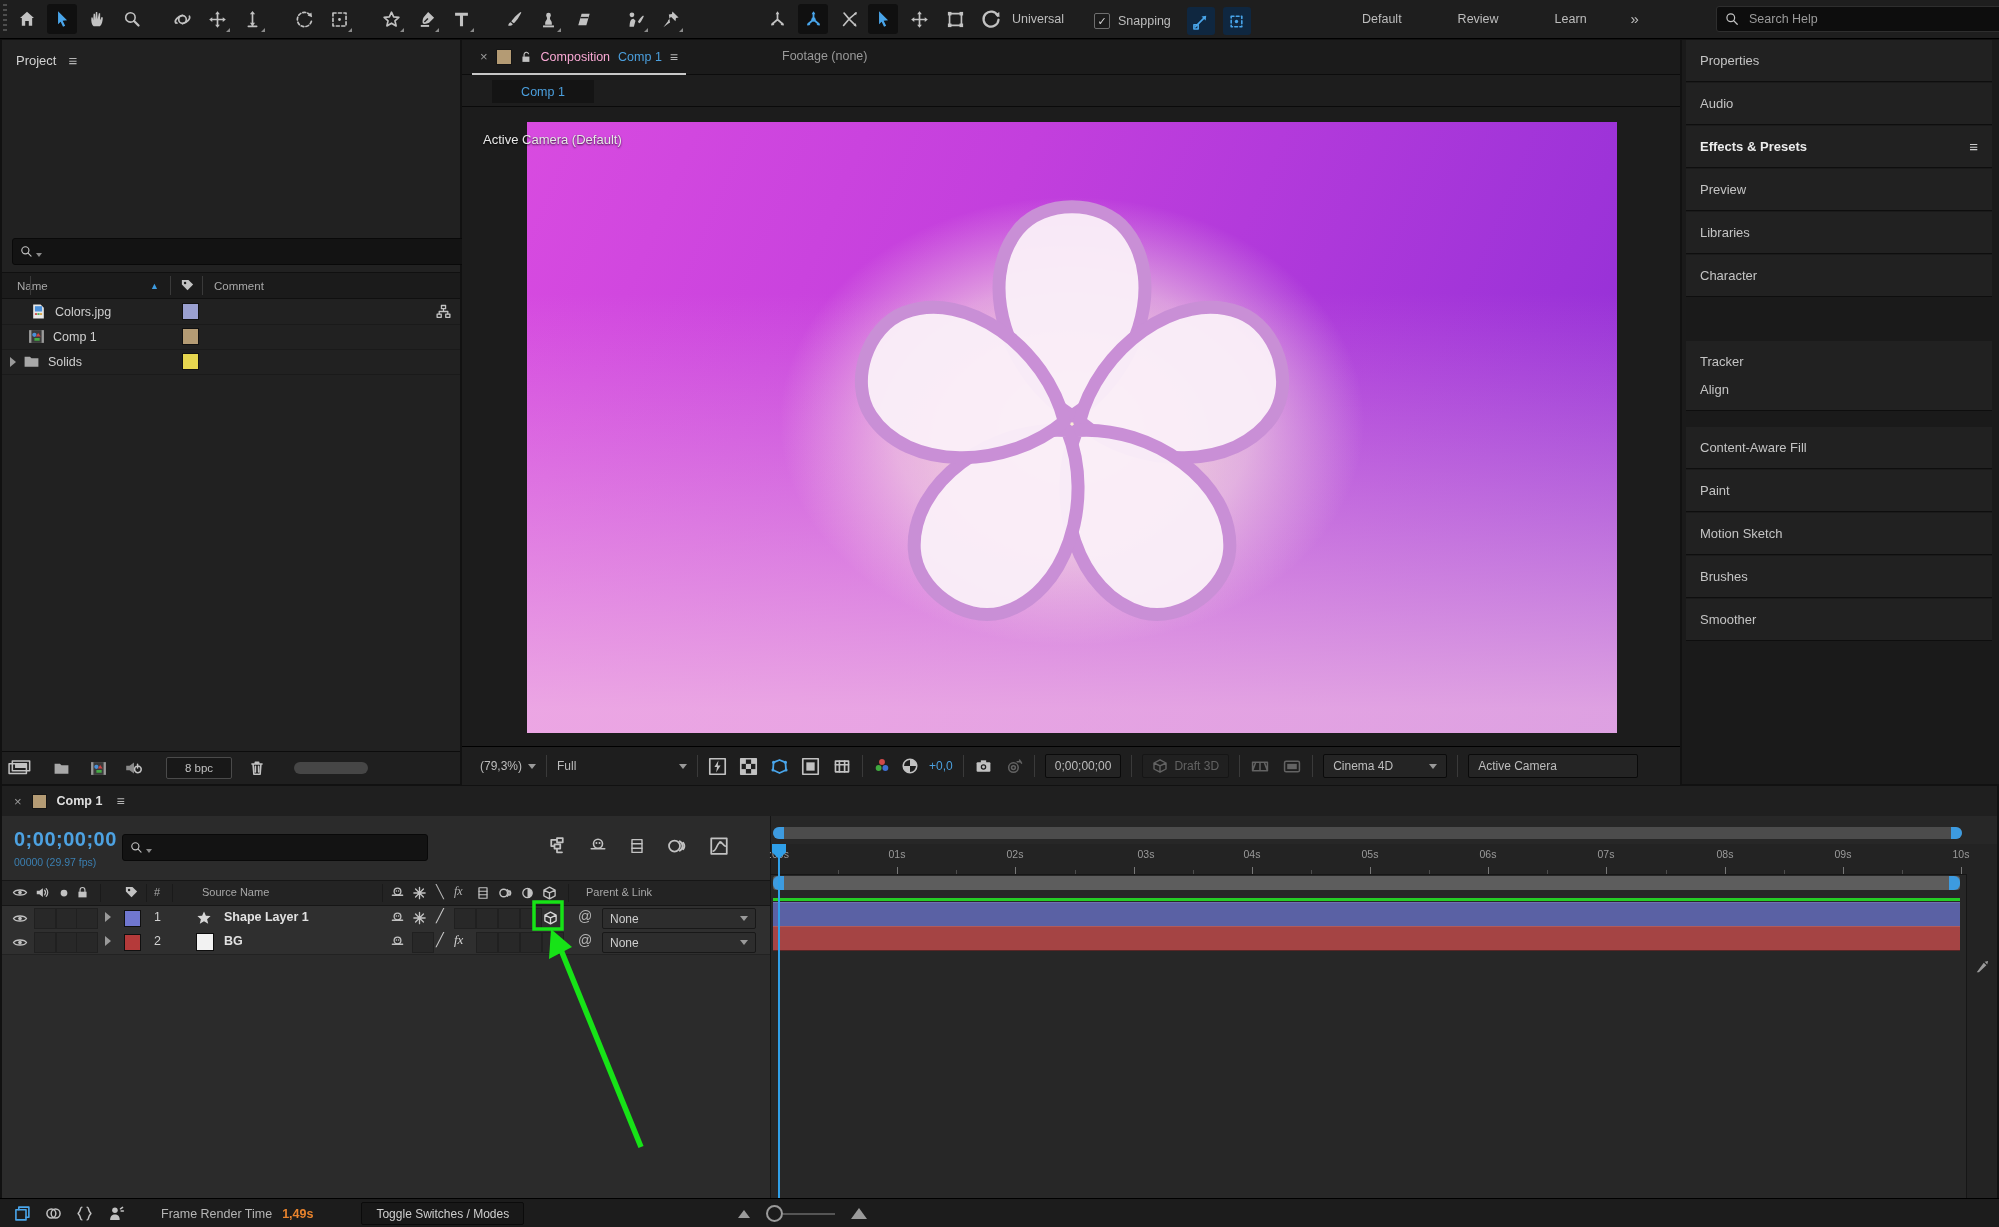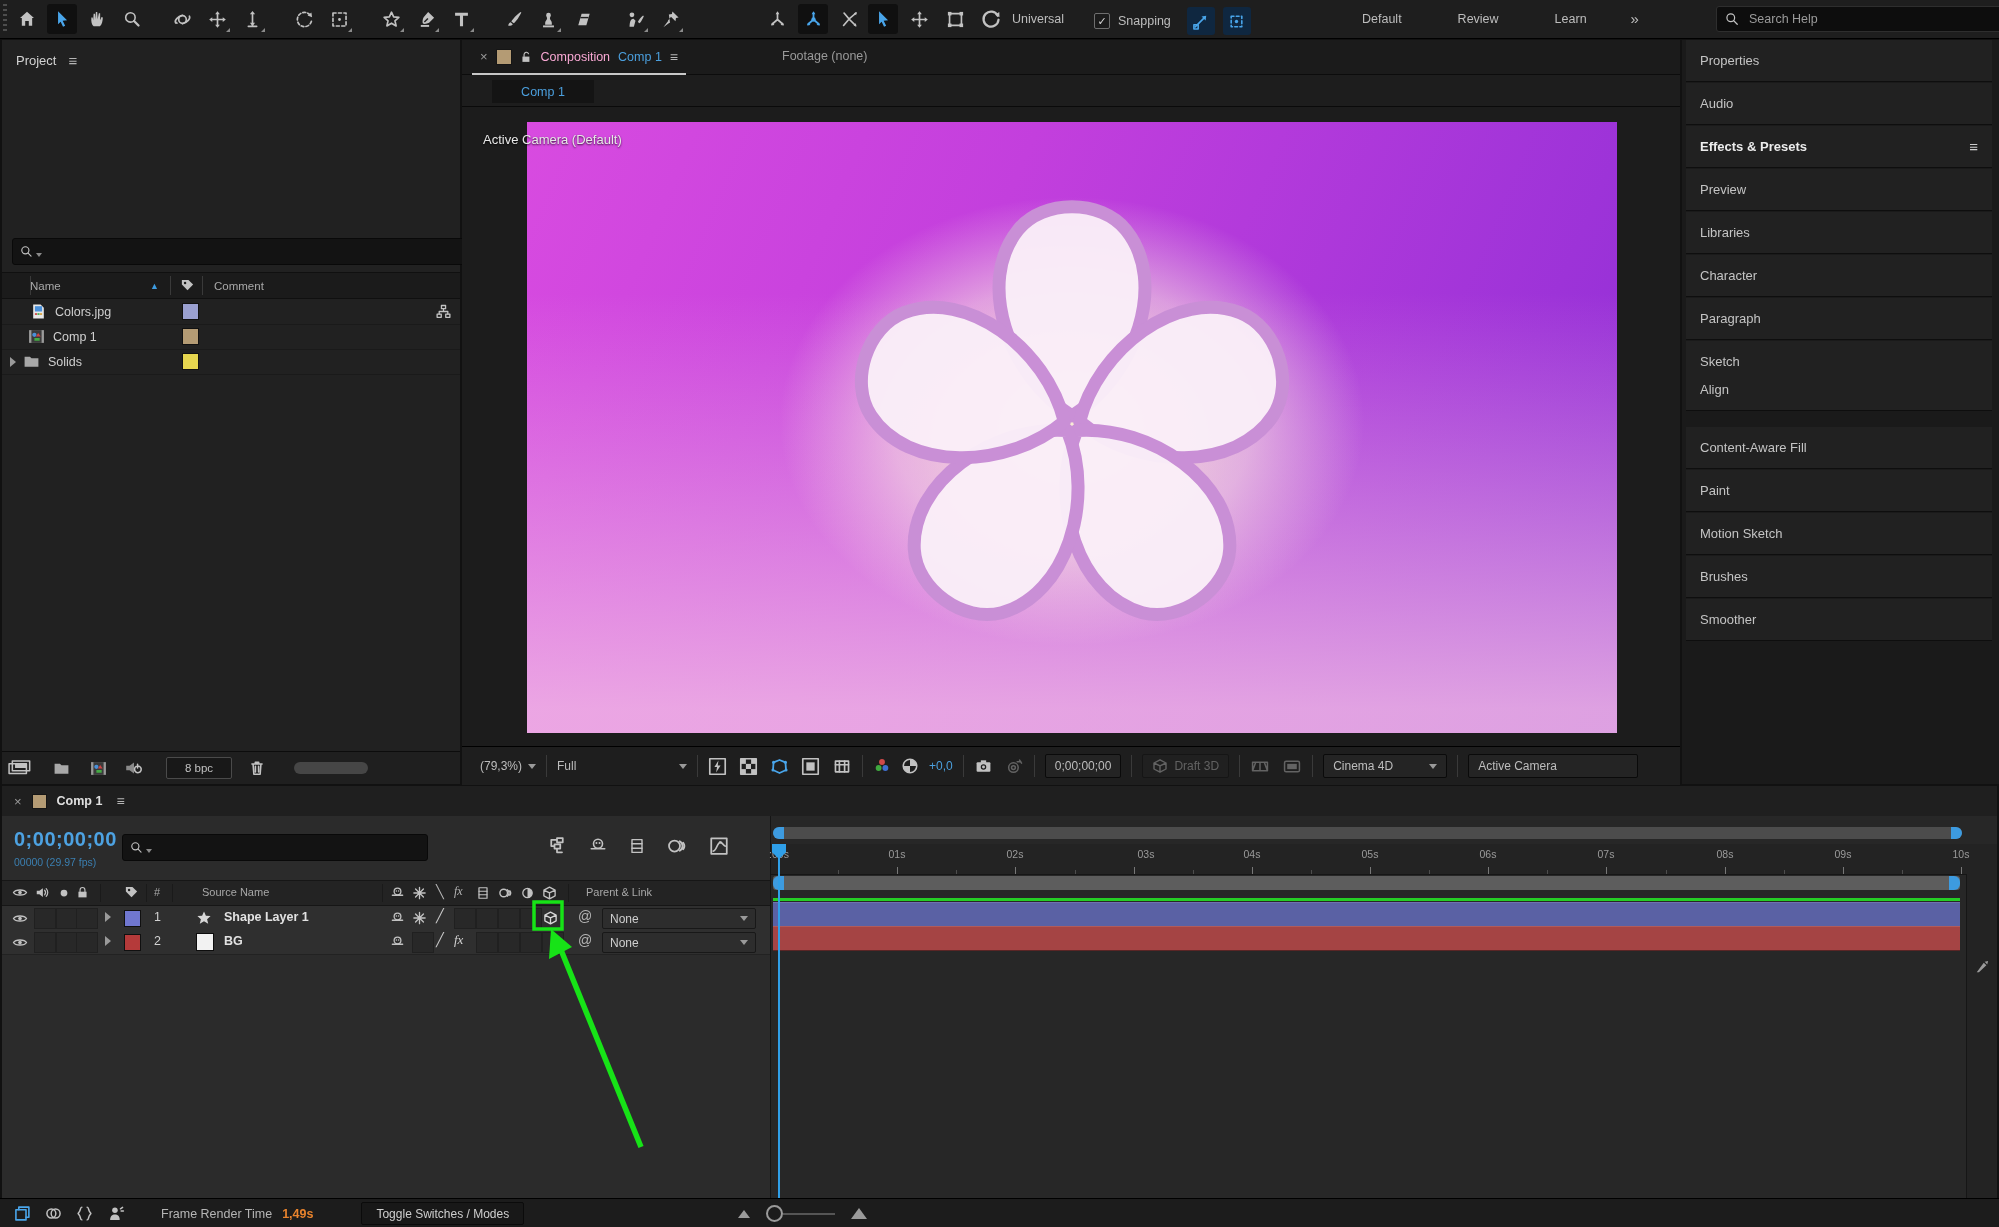--- a/index.html
+++ b/index.html
@@ -323,21 +323,21 @@
     <div id="projSearch" class="abs">
       <svg class="ic" width="13" height="13" viewBox="0 0 16 16">
           <circle class="st" cx="6.6" cy="6.6" r="4.4"></circle>
           <path class="st" d="M10 10 L13.6 13.6"></path>
         </svg>
       <span style="width:0;height:0;border-left:3.5px solid transparent;border-right:3.5px solid transparent;border-top:4px solid #8a8a8a;margin-top:6px;"></span>
       <input type="text" style="">
     </div>
     <div id="projCols" class="abs r">
       <div class="vline" style="left:28px;"></div>
-      <span style="margin-left:28px;">Name</span>
+      <span style="margin-left:15px;">Name</span>
       <span style="position:absolute;left:148px;color:#3d9be0;font-size:9px;">▲</span>
       <div class="vline" style="left:168px;"></div>
       <svg class="ic" width="15" height="15" viewBox="0 0 16 16" style="position:absolute;left:178px;">
           <path class="fl" d="M2 2 H9 L14 7 L8 13 L2 7Z"></path>
           <circle cx="5.4" cy="5.4" r="1.3" style="fill:#1b1b1b"></circle>
         </svg>
       <div class="vline" style="left:200px;"></div>
       <span style="position:absolute;left:212px;">Comment</span>
     </div>
 
@@ -557,25 +557,22 @@
       </div>
     <div class="sbItem" style="top:129px;">
         <span>Preview</span>
       </div>
     <div class="sbItem" style="top:172px;">
         <span>Libraries</span>
       </div>
     <div class="sbItem" style="top:215px;">
         <span>Character</span>
       </div>
-    <div class="sbItem" style="top:258px;">
-        <span>Paragraph</span>
-      </div>
     <div class="sbItem" style="top:301px;">
-        <span>Sketch</span>
+        <span>Tracker</span>
       </div>
     <div class="sbItem" style="top:329px;">
         <span>Align</span>
       </div>
     <div class="sbItem" style="top:387px;">
         <span>Content-Aware Fill</span>
       </div>
     <div class="sbItem" style="top:430px;">
         <span>Paint</span>
       </div>

